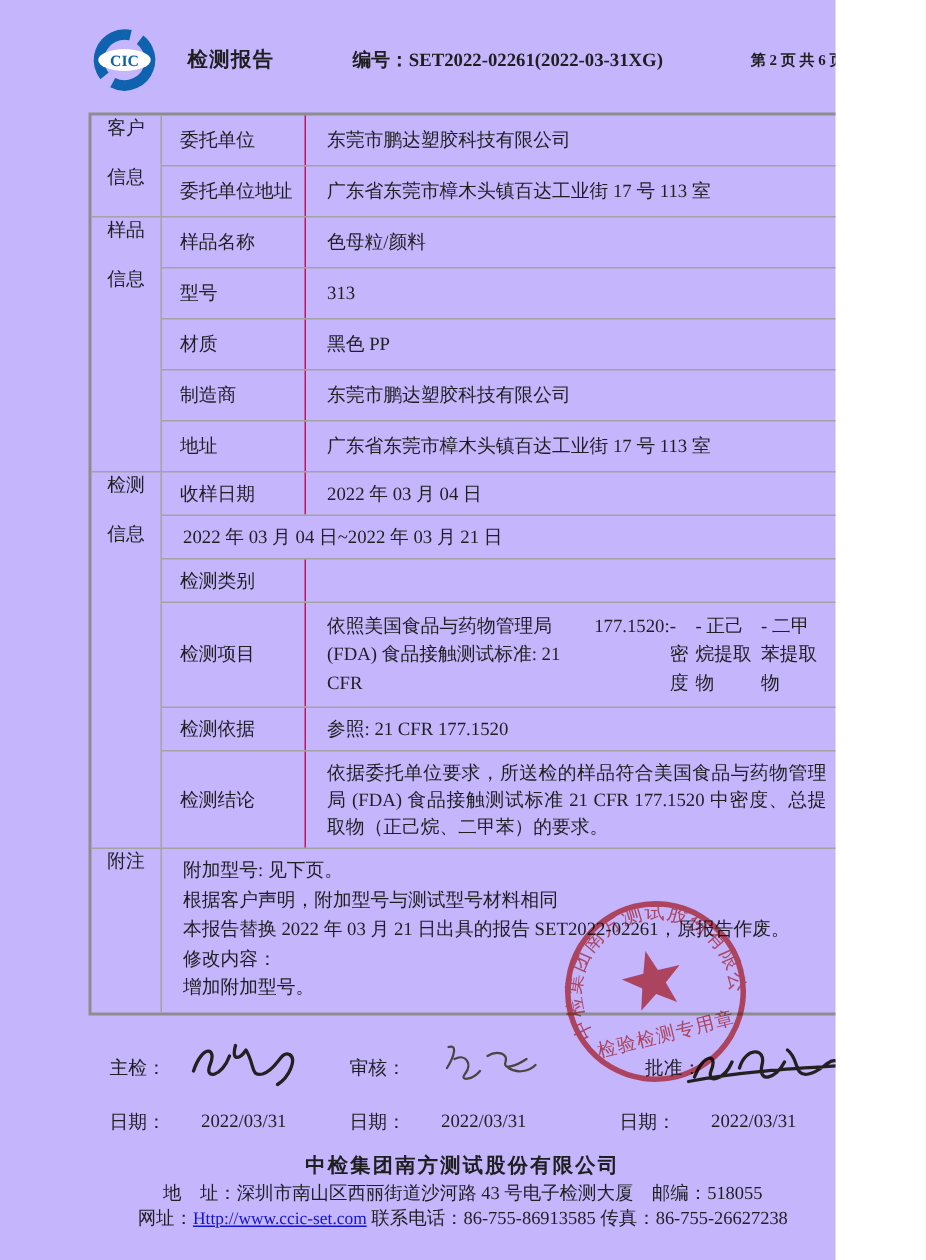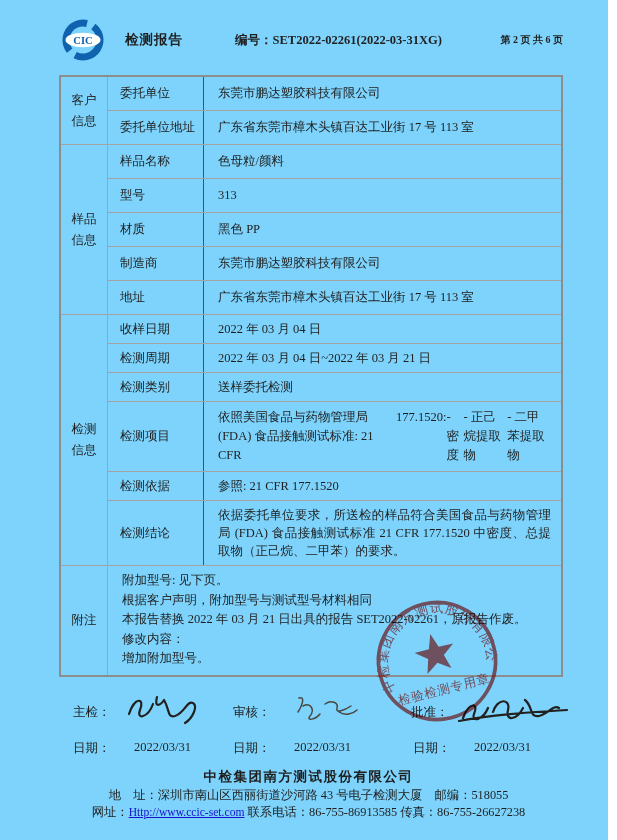--- a/index.html
+++ b/index.html
@@ -1,31 +1,31 @@
 <!DOCTYPE html>
 <html><head>
 <meta charset="utf-8">
 <style>
   html,body{margin:0;padding:0;background:#fff;}
-  .page{position:relative;width:608px;height:840px;background:#7dd3fc;overflow:hidden;
+  .page{position:relative;width:557px;height:840px;background:#c4b5fd;overflow:hidden;
         font-family:"Liberation Serif","DejaVu Serif",serif;color:#1f1f1f;font-size:12.5px;}
 
   
   .hdr{position:absolute;left:59px;top:16px;width:504px;height:48px;display:flex;align-items:center;}
   .logo{width:48px;height:46px;flex:0 0 48px;}
   .hdr-title{font-weight:bold;font-size:13.5px;margin-left:18px;letter-spacing:1px;}
   .hdr-no{font-weight:bold;font-size:12.5px;margin-left:52px;white-space:nowrap;}
   .hdr-page{font-weight:bold;font-size:10px;margin-left:auto;white-space:nowrap;}
 
   
   .rtable{position:absolute;left:59px;top:75px;width:504px;border:2px solid #8d8d8d;box-sizing:border-box;}
   .sec{display:flex;border-top:1px solid #a3a3a3;}
   .sec:first-child{border-top:none;}
   .cat{width:46px;flex:0 0 46px;border-right:1px solid #a3a3a3;display:flex;flex-direction:column;
-       justify-content:center;align-items:center;gap:4px;}
+       align-items:center;gap:16px;}
   .rows{flex:1;display:flex;flex-direction:column;}
   .row{display:flex;border-top:1px solid #a3a3a3;}
   .row:first-child{border-top:none;}
   .lbl{width:96px;flex:0 0 96px;border-right:1px solid #be185d;padding:4px 4px 4px 12px;
        display:flex;align-items:center;box-sizing:border-box;}
   .val{flex:1;padding:4px 10px 4px 14px;display:flex;align-items:center;box-sizing:border-box;}
   .h33{min-height:33px;}
   .h29{min-height:28px;}
   .multi{align-items:flex-start;justify-content:center;padding-top:6px;padding-bottom:6px;}
   .multi div{line-height:19px;}
@@ -122,26 +122,24 @@
       <div class="cat">
         <span>检测</span>
         <span>信息</span>
       </div>
       <div class="rows">
         <div class="row h29">
           <div class="lbl">收样日期</div>
           <div class="val">2022 年 03 月 04 日</div>
         </div>
         <div class="row h29">
-          <div class="lbl">检测周期</div>
           <div class="val">2022 年 03 月 04 日~2022 年 03 月 21 日</div>
         </div>
         <div class="row h29">
           <div class="lbl">检测类别</div>
-          <div class="val">送样委托检测</div>
         </div>
         <div class="row">
           <div class="lbl">检测项目</div>
           <div class="val multi">
             <div>依照美国食品与药物管理局 (FDA) 食品接触测试标准: 21 CFR</div>
             <div>177.1520:</div>
             <div>- 密度</div>
             <div>- 正己烷提取物</div>
             <div>- 二甲苯提取物</div>
           </div>
@@ -175,21 +173,21 @@
     <span class="slabel" style="left:14px;top:16px;">主检：</span>
     <svg class="sigsvg" style="left:62px;top:0px;" width="86" height="42" viewBox="0 0 86 42">
       <path class="sig-stroke" d="M8,26 C14,8 24,10 19,22 C15,32 27,30 32,16 M36,9 C33,20 39,18 43,12 C49,22 46,30 54,28 C64,25 66,12 72,15 C77,18 72,30 64,35"></path>
     </svg>
 
     <span class="slabel" style="left:174px;top:16px;">审核：</span>
     <svg class="sigsvg" style="left:230px;top:4px;" width="74" height="36" viewBox="0 0 74 36">
       <path class="sig-stroke thin" d="M10,6 C16,4 14,12 9,20 M14,14 C22,10 26,18 21,24 C17,29 26,28 31,22 M36,12 C42,8 50,10 48,16 C46,22 56,18 62,14 M50,20 C56,24 64,22 68,18"></path>
     </svg>
 
-    <span class="slabel" style="left:352px;top:16px;">批准：</span>
+    <span class="slabel" style="left:371px;top:16px;">批准：</span>
     <svg class="sigsvg" style="left:396px;top:2px;" width="116" height="44" viewBox="0 0 116 44">
       <path class="sig-stroke" d="M8,28 C14,12 24,12 19,24 C16,33 28,30 33,18 M38,22 C42,8 56,8 53,20 C50,32 62,30 68,18 M70,10 C78,16 74,28 84,26 C94,24 98,14 104,18 M4,31 C40,24 80,22 112,20"></path>
     </svg>
 
     <div class="dgroup" style="left:14px;">
       <span>日期：</span>
       <span class="dval">2022/03/31</span>
     </div>
     <div class="dgroup" style="left:174px;">
       <span>日期：</span>

